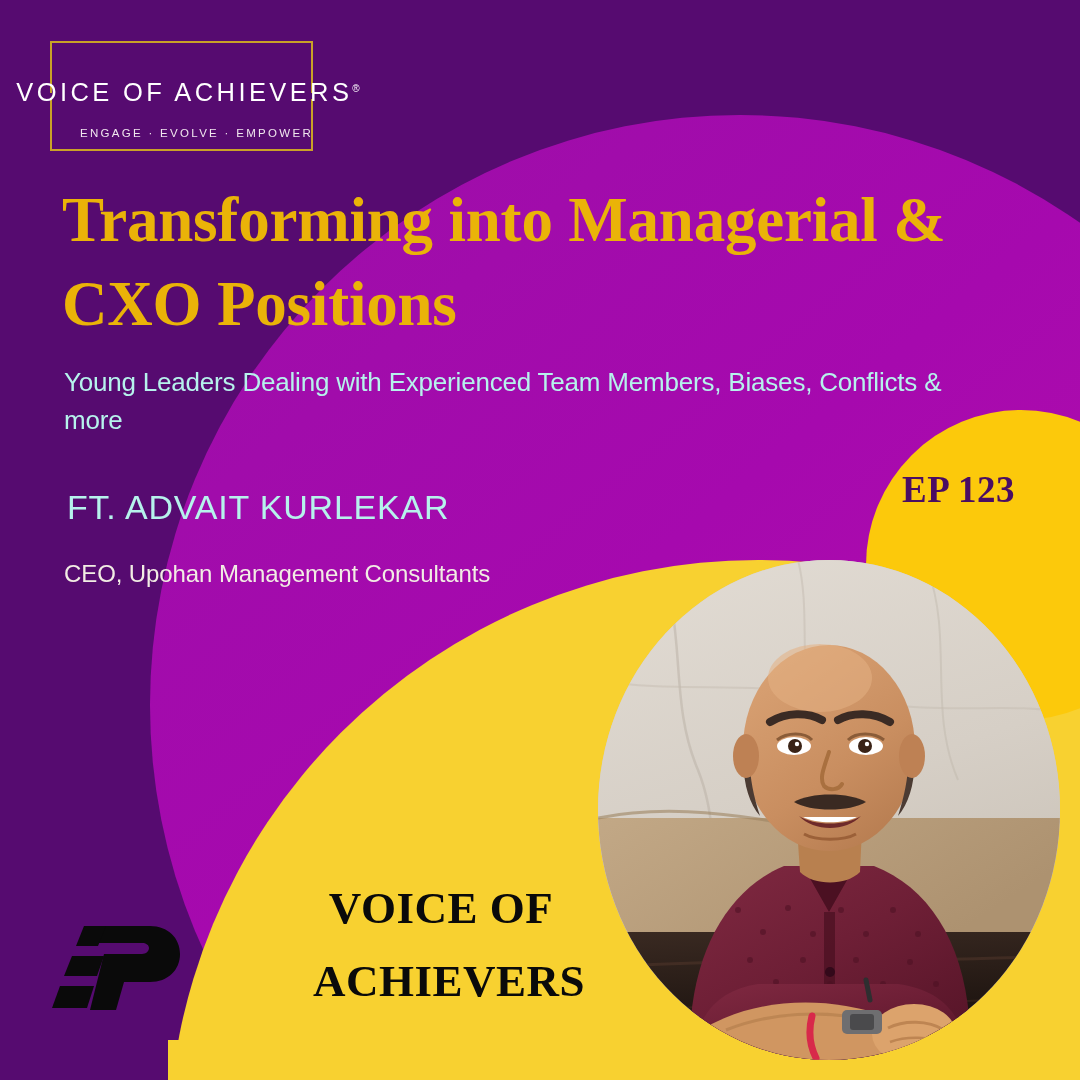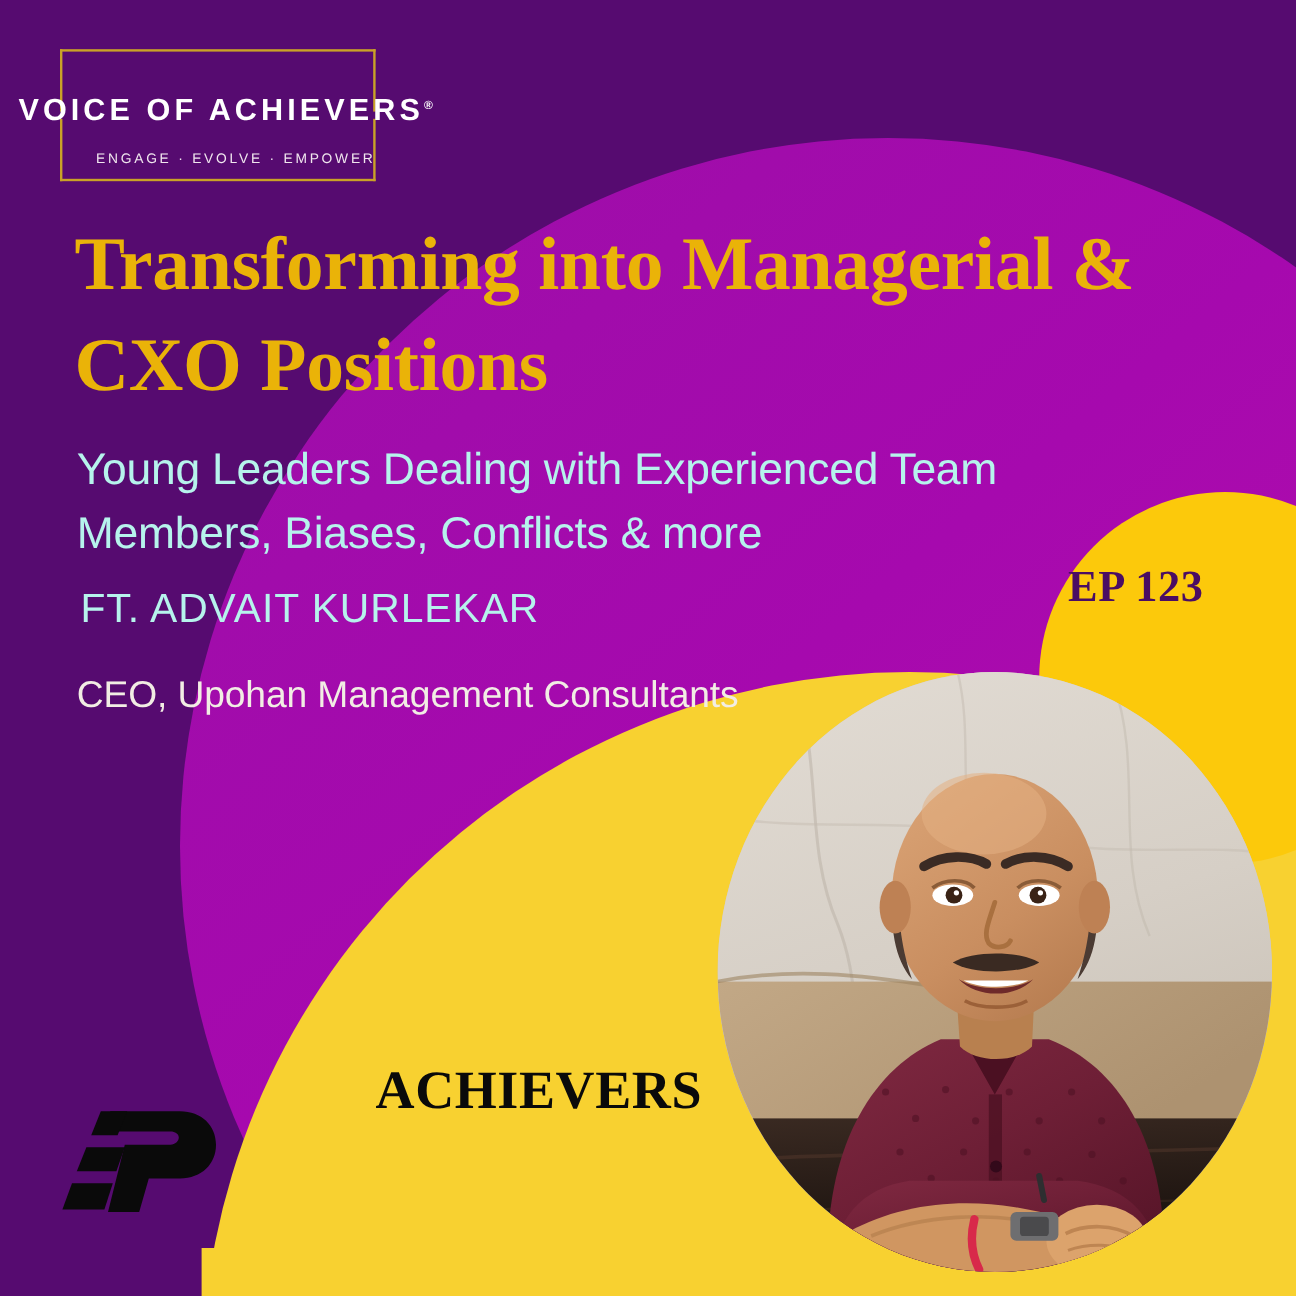--- a/index.html
+++ b/index.html
@@ -55,21 +55,21 @@
     width: 310px;
     height: 310px;
     border-radius: 50%;
     background: #FCC90B;
     display: flex;
     align-items: flex-start;
     justify-content: flex-start;
   }
   .ep-badge-label {
     margin-top: 58px;
-    margin-left: 24px;
+    margin-left: 36px;
     font-family: "Liberation Serif", serif;
     font-weight: bold;
     font-size: 37px;
     color: #4A0D63;
     letter-spacing: 0.5px;
     white-space: nowrap;
   }
 
   
   .brand-logo {
@@ -88,21 +88,21 @@
   .brand-frame-top { top: 0; border-bottom: none; }
   .brand-frame-bottom { bottom: 0; border-top: none; }
 
   .brand-name {
     position: absolute;
     top: 37px;
     left: -37px;
     width: 350px;
     text-align: center;
     font-size: 25.5px;
-    font-weight: 700;
+    font-weight: 400;
     letter-spacing: 3.4px;
     color: #FFFFFF;
     white-space: nowrap;
   }
   .brand-name .reg {
     font-size: 10px;
     vertical-align: super;
     letter-spacing: 0;
   }
   .brand-tagline {
@@ -130,21 +130,21 @@
     line-height: 1.34;
     color: #eab308;
     letter-spacing: -0.2px;
   }
 
   .episode-subtitle {
     position: absolute;
     top: 364px;
     left: 2px;
     width: 900px;
-    font-size: 37px;
+    font-size: 26px;
     font-weight: 400;
     line-height: 1.45;
     color: #B6F3EC;
     letter-spacing: -0.2px;
   }
 
   .guest-name {
     position: absolute;
     top: 488px;
     left: 5px;
@@ -153,21 +153,21 @@
     color: #B6F3EC;
     letter-spacing: 0.8px;
     white-space: nowrap;
   }
 
   .guest-credentials {
     position: absolute;
     top: 556px;
     left: 2px;
     width: 760px;
-    font-size: 31px;
+    font-size: 24px;
     font-weight: 300;
     line-height: 1.48;
     color: #F2EDE4;
     letter-spacing: -0.1px;
   }
   .guest-credentials div { white-space: nowrap; }
 
   
   .guest-photo {
     position: absolute;
@@ -354,20 +354,21 @@
       <rect x="244" y="450" width="40" height="24" rx="5" fill="#6E6E70"></rect>
       <rect x="252" y="454" width="24" height="16" rx="3" fill="#4A4A4C"></rect>
 
       <path d="M214 456 C210 472 212 486 218 498" stroke="#D8294A" stroke-width="7" fill="none" stroke-linecap="round"></path>
 
       <path d="M268 420 L272 440" stroke="#2E2E30" stroke-width="5" stroke-linecap="round"></path>
     </svg>
   </div>
 
   <div class="bottom-brand">
+    <div>VOICE OF</div>
     <div class="line2">ACHIEVERS</div>
   </div>
 
   <div class="ep-mark">
     <svg viewBox="0 0 140 92">
       <g fill="#0A0A0A">
         <path d="M46 4 H104 C122 4 134 16 134 32 C134 48 122 60 104 60 H78 L70 88 H44 L58 32 H96
                  C100 32 103 29 103 26 C103 23 100 21 96 21 H40 Z"></path>
         <path d="M38 4 H60 L52 24 H30 Z"></path>
         <path d="M26 34 H58 L51 54 H18 Z"></path>

